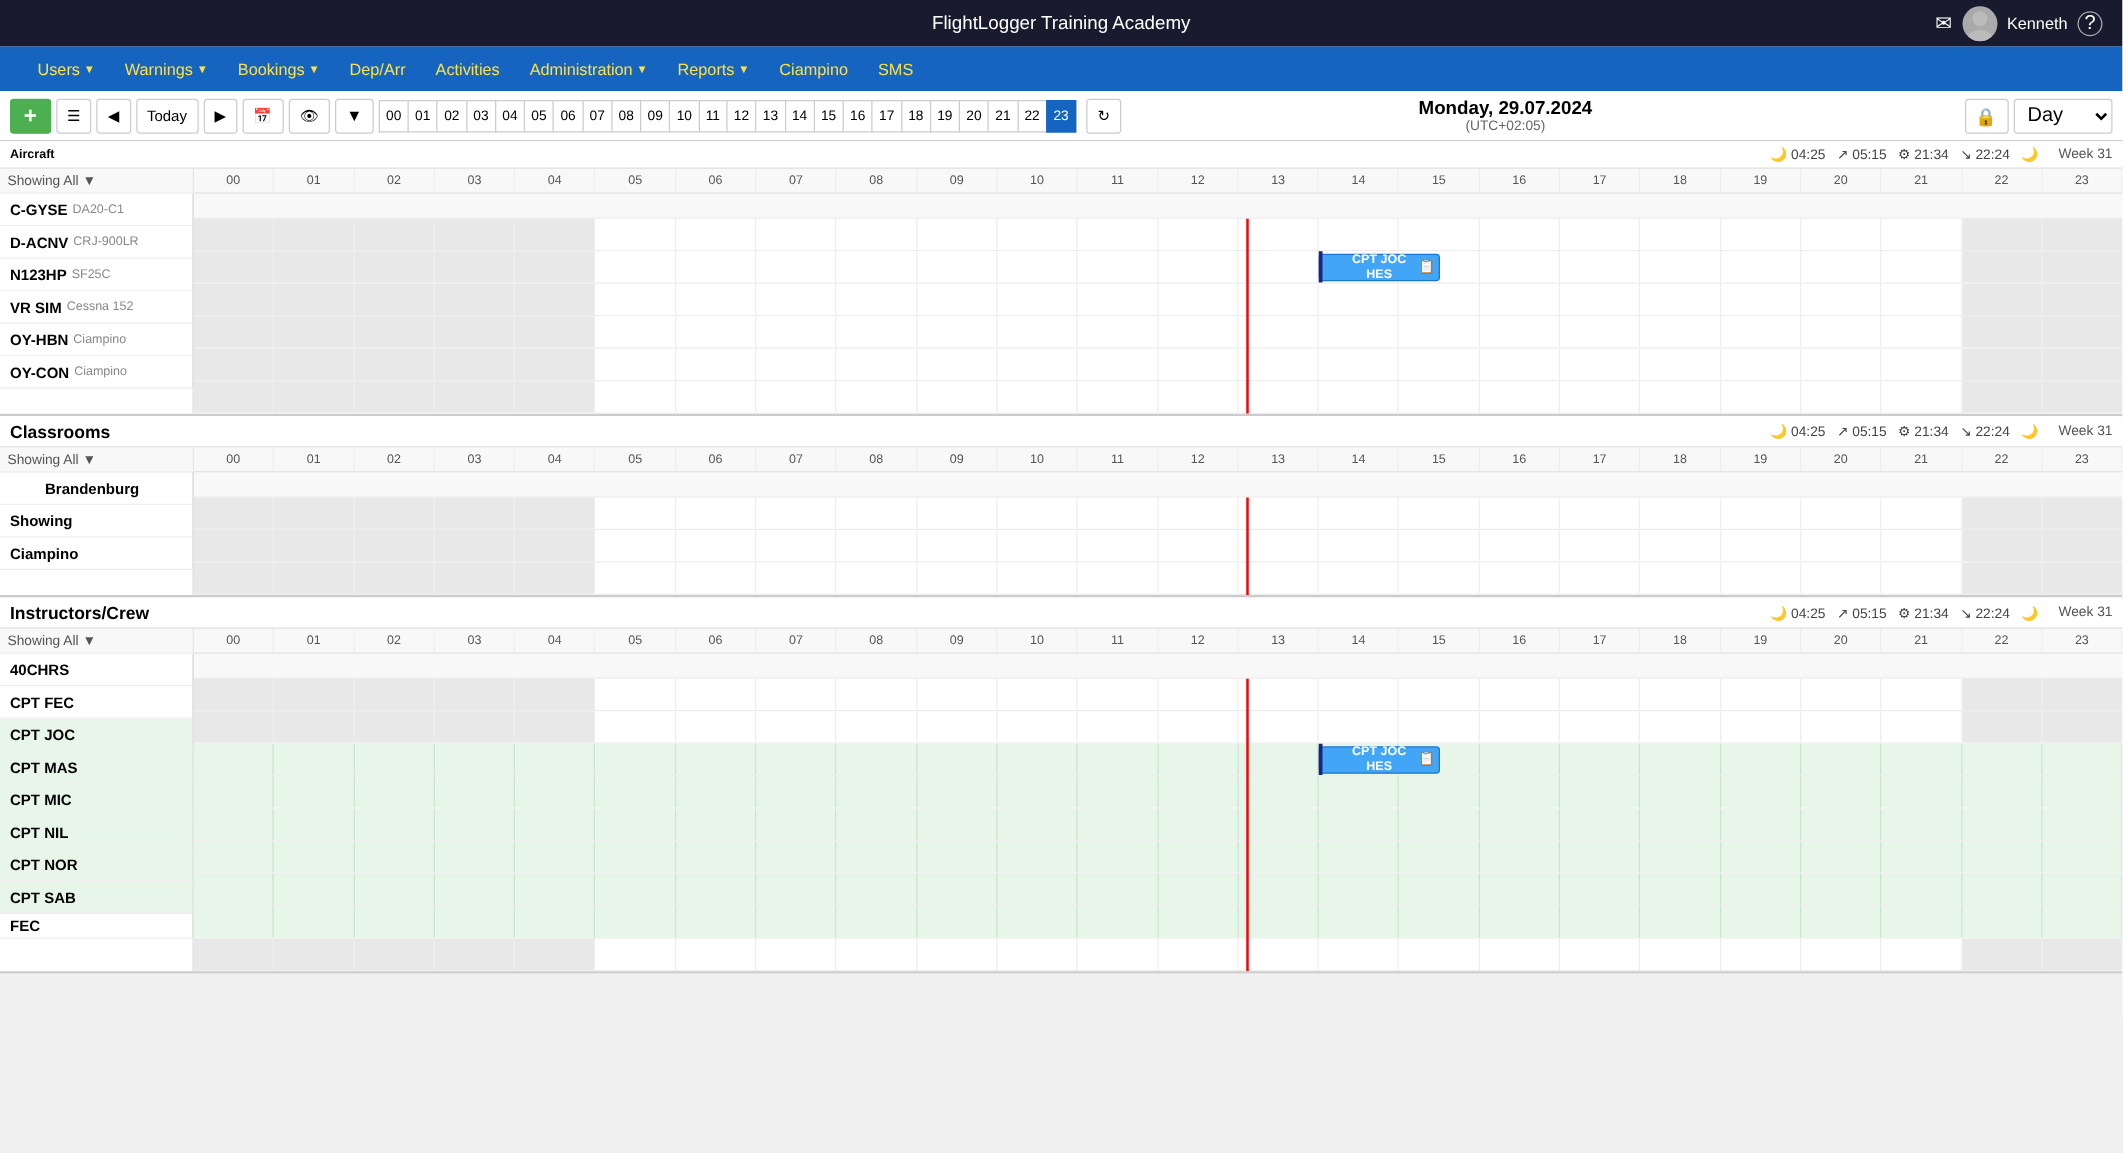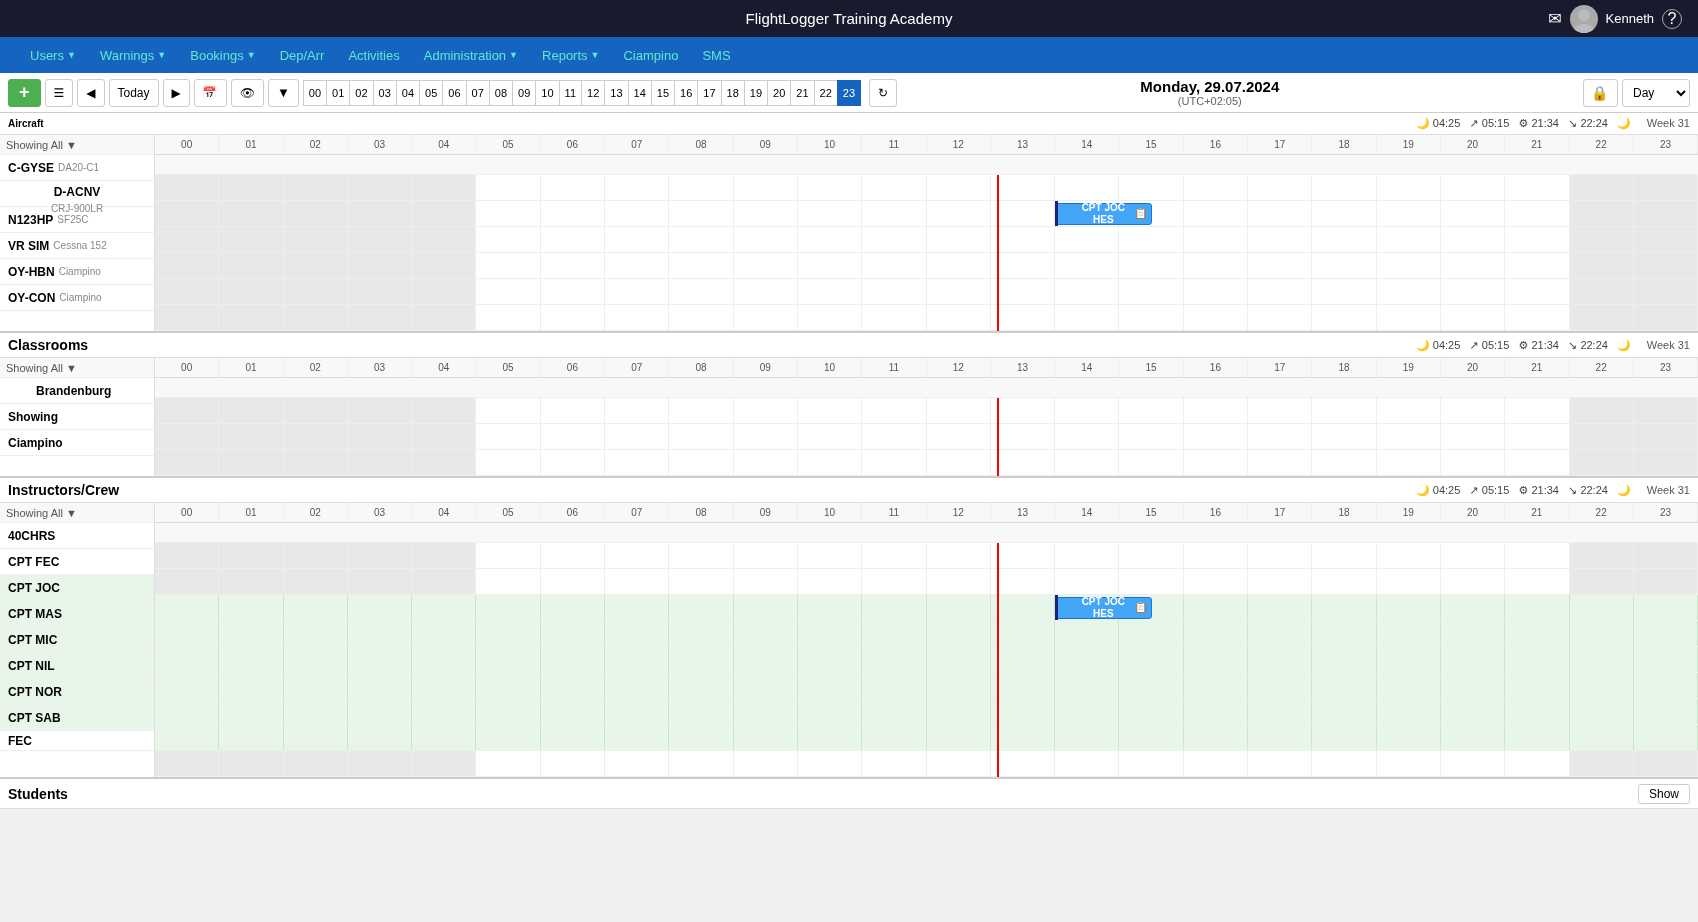--- a/index.html
+++ b/index.html
@@ -37,21 +37,21 @@
     
     .nav-bar {
       background: #1565c0;
       display: flex;
       align-items: center;
       padding: 0 20px;
       height: 36px;
       gap: 4px;
     }
     .nav-item {
-      color: #5eead4;
+      color: #fde047;
       font-size: 13px;
       padding: 6px 10px;
       cursor: pointer;
       border-radius: 3px;
       display: flex;
       align-items: center;
       gap: 3px;
       white-space: nowrap;
     }
     .nav-arrow { font-size: 9px; }
@@ -111,21 +111,21 @@
     }
     .date-sub {
       font-size: 11px;
       color: #666;
       font-weight: normal;
     }
     .day-select {
       border: 1px solid #ccc;
       border-radius: 3px;
       padding: 2px 6px;
-      font-size: 12px;
+      font-size: 16px;
       height: 28px;
       cursor: pointer;
       background: white;
     }
 
     
     .calendar-container {
       background: white;
       overflow-x: hidden;
     }
@@ -400,21 +400,21 @@
         <span class="week-label">Week 31</span>
       </div>
     </div>
     <div class="grid-wrapper">
       <div class="row-label-col">
         <div class="showing-all-row">Showing All ▼</div>
         <div class="resource-name" style="height:26px; border-bottom:1px solid #eee;">
           <span>C-GYSE</span>
           <span class="sub">DA20-C1</span>
         </div>
-        <div class="resource-name" style="height:26px; border-bottom:1px solid #eee;flex-direction:column;">
+        <div class="resource-name" style="height:26px; border-bottom:1px solid #eee;">
           <span>D-ACNV</span>
           <span class="sub">CRJ-900LR</span>
         </div>
         <div class="resource-name" style="height:26px; border-bottom:1px solid #eee;">
           <span>N123HP</span>
           <span class="sub">SF25C</span>
         </div>
         <div class="resource-name" style="height:26px; border-bottom:1px solid #eee;">
           <span>VR SIM</span>
           <span class="sub">Cessna 152</span>
@@ -1079,18 +1079,14 @@
                 <div class="resource-grid-cell shaded"></div>
                 <div class="resource-grid-cell shaded"></div>
               </div>
             </div>
             <div style="position: absolute; left: calc(54.5833%); top: 0px; bottom: 0px; width: 2px; background: red; z-index: 20; pointer-events: none;"></div>
           </div>
       </div>
     </div>
   </div>
 
-  <div class="students-section">
-    <span style="font-size:14px; font-weight:bold;">Students</span>
-    <button class="show-btn">Show</button>
-  </div>
 
 </div>
 
 </body></html>

